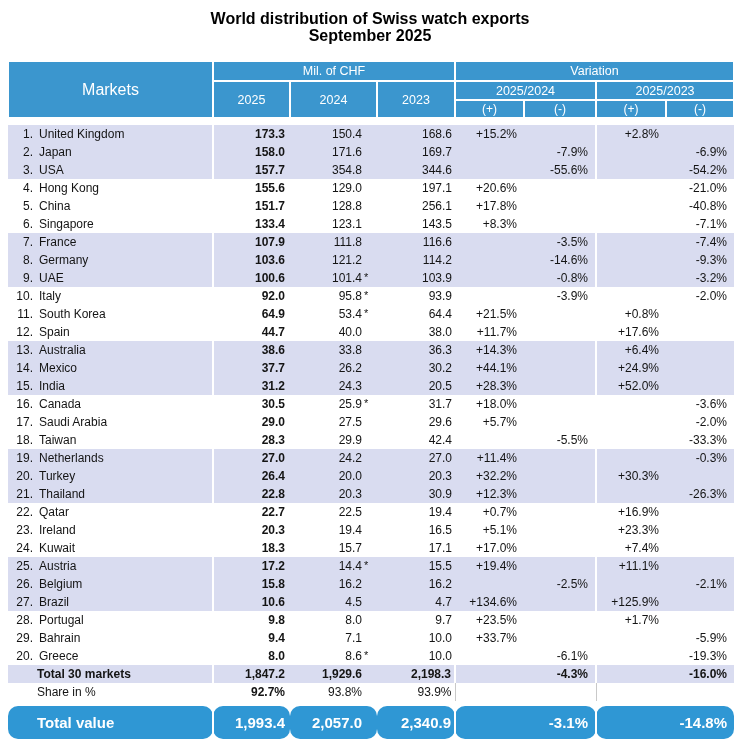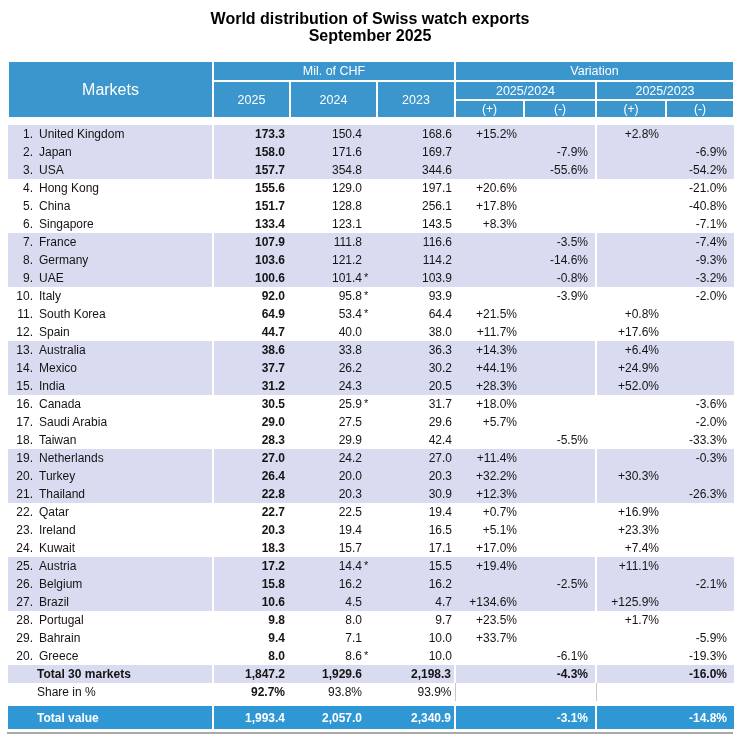--- a/index.html
+++ b/index.html
@@ -46,21 +46,21 @@
   .n24 .ast{display:inline-block;width:12px;text-align:left;padding-left:2px;font-size:11px;vertical-align:top;}
   .n23{text-align:right;padding-right:3px;}
   .pct{text-align:right;padding-right:7px;}
   
   tr.row-total30 td{background:var(--row_shade);font-weight:bold;}
   tr.row-share td{background:#ffffff;}
   tr.row-share .n25{font-weight:bold;}
   tr.row-share td.share-v{border-left:1px solid #c9c9c9;}
   tr.row-totalvalue td{
     background:var(--total_blue);color:#ffffff;font-weight:bold;
-    height:23px;font-size:12px;
+    height:33px;font-size:15px;border-radius:10px;
   }
   .tlabel{padding-left:29px;font-weight:bold;}
   .tlabel-normal{padding-left:29px;font-weight:normal;}
   .bottom-rule{width:726px;height:2px;background:#a9a9a9;margin-top:3px;}
 </style>
 </head>
 <body>
 
 <div class="page">
 

